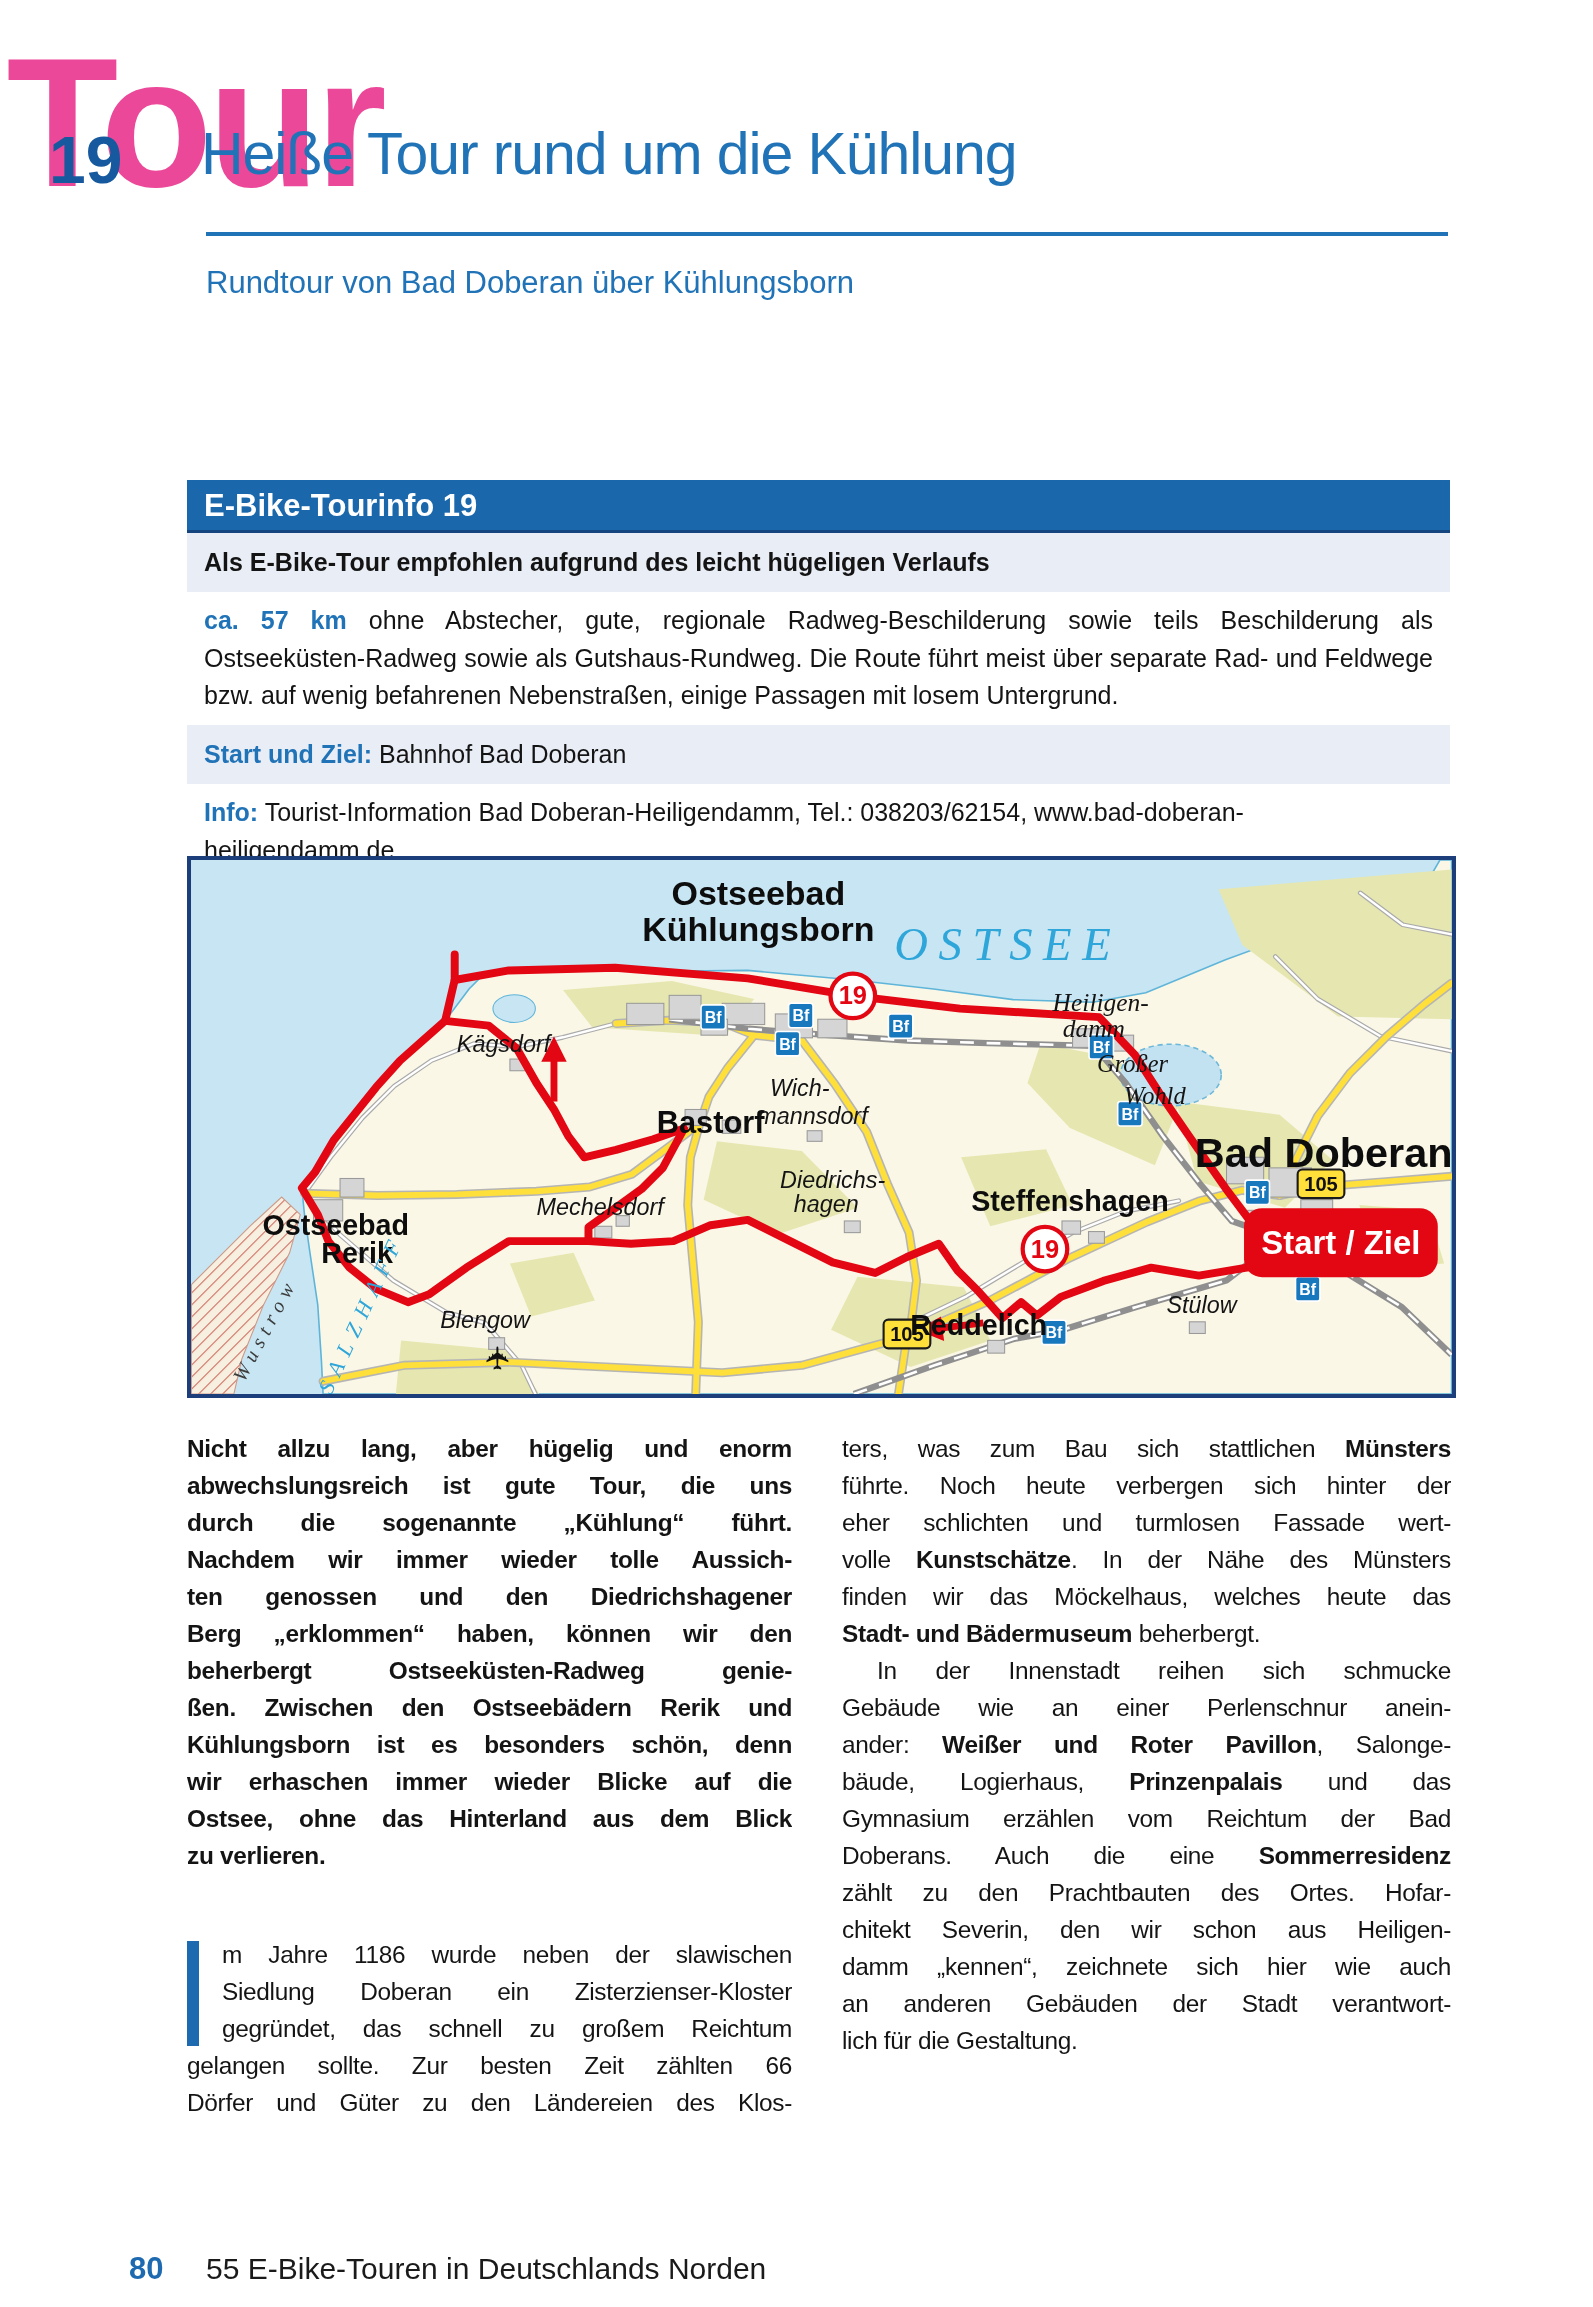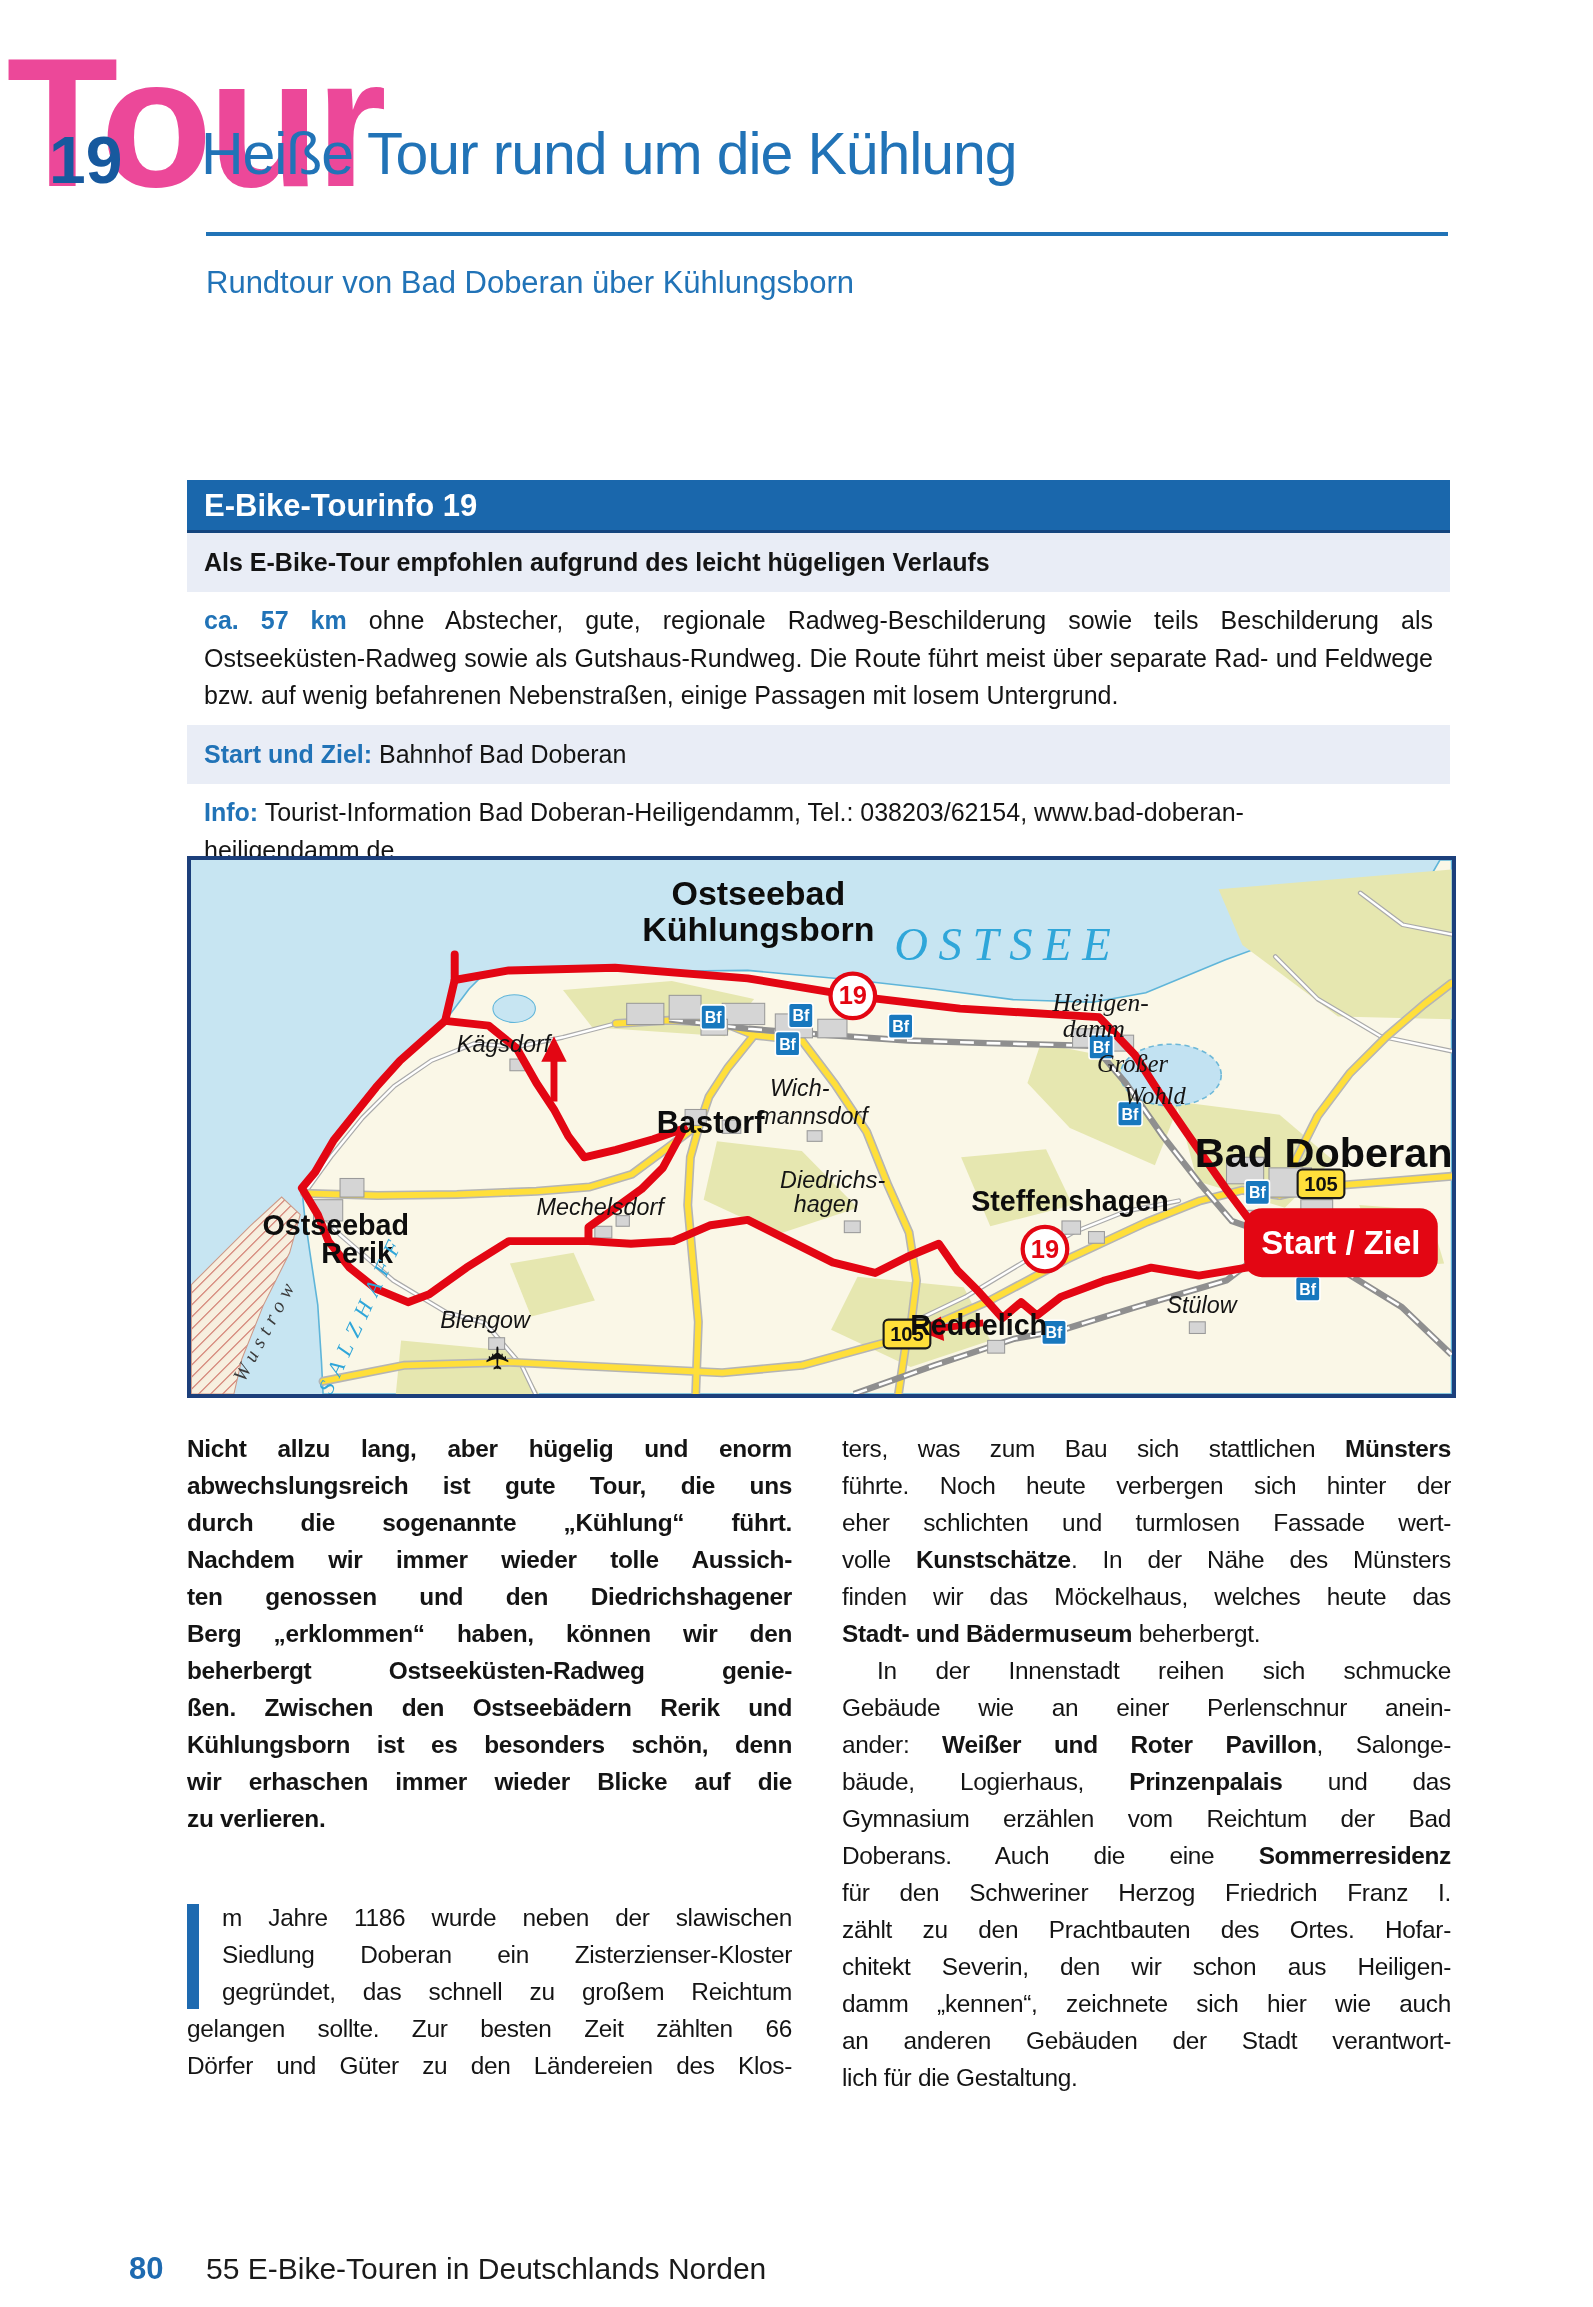--- a/index.html
+++ b/index.html
@@ -263,20 +263,21 @@
       <div class="tl j"><span class="b">Nicht allzu lang, aber hügelig und enorm</span></div>
       <div class="tl j"><span class="b">abwechslungsreich ist gute Tour, die uns</span></div>
       <div class="tl j"><span class="b">durch die sogenannte „Kühlung“ führt.</span></div>
       <div class="tl j"><span class="b">Nachdem wir immer wieder tolle Aussich-</span></div>
       <div class="tl j"><span class="b">ten genossen und den Diedrichshagener</span></div>
       <div class="tl j"><span class="b">Berg „erklommen“ haben, können wir den</span></div>
       <div class="tl j"><span class="b">beherbergt Ostseeküsten-Radweg genie-</span></div>
       <div class="tl j"><span class="b">ßen. Zwischen den Ostseebädern Rerik und</span></div>
       <div class="tl j"><span class="b">Kühlungsborn ist es besonders schön, denn</span></div>
       <div class="tl j"><span class="b">wir erhaschen immer wieder Blicke auf die</span></div>
+      <div class="tl j"><span class="b">Ostsee, ohne das Hinterland aus dem Blick</span></div>
       <div class="tl"><span class="b">zu verlieren.</span></div>
     </div>
   <div class="drop-para">
     <div class="drop-bar"></div>
     <div id="lp2">
         <div class="tl j ind"><span>m Jahre 1186 wurde neben der slawischen</span></div>
         <div class="tl j ind"><span>Siedlung Doberan ein Zisterzienser-Kloster</span></div>
         <div class="tl j ind"><span>gegründet, das schnell zu großem Reichtum</span></div>
         <div class="tl j"><span>gelangen sollte. Zur besten Zeit zählten 66</span></div>
         <div class="tl j"><span>Dörfer und Güter zu den Ländereien des Klos-</span></div>
@@ -290,21 +291,20 @@
       <div class="tl j"><span>eher schlichten und turmlosen Fassade wert-</span></div>
       <div class="tl j"><span>volle </span><span class="b">Kunstschätze</span><span>. In der Nähe des Münsters</span></div>
       <div class="tl j"><span>finden wir das Möckelhaus, welches heute das</span></div>
       <div class="tl"><span class="b">Stadt- und Bädermuseum</span><span> beherbergt.</span></div>
       <div class="tl j ind"><span>In der Innenstadt reihen sich schmucke</span></div>
       <div class="tl j"><span>Gebäude wie an einer Perlenschnur anein-</span></div>
       <div class="tl j"><span>ander: </span><span class="b">Weißer und Roter Pavillon</span><span>, Salonge-</span></div>
       <div class="tl j"><span>bäude, Logierhaus, </span><span class="b">Prinzenpalais</span><span> und das</span></div>
       <div class="tl j"><span>Gymnasium erzählen vom Reichtum der Bad</span></div>
       <div class="tl j"><span>Doberans. Auch die eine </span><span class="b">Sommerresidenz</span></div>
-      <div class="tl j"><span>für den Schweriner Herzog Friedrich Franz I.</span></div>
       <div class="tl j"><span>zählt zu den Prachtbauten des Ortes. Hofar-</span></div>
       <div class="tl j"><span>chitekt Severin, den wir schon aus Heiligen-</span></div>
       <div class="tl j"><span>damm „kennen“, zeichnete sich hier wie auch</span></div>
       <div class="tl j"><span>an anderen Gebäuden der Stadt verantwort-</span></div>
       <div class="tl"><span>lich für die Gestaltung.</span></div>
     </div>
 </div>
 
 <div class="page-footer">
   <span class="page-number">80</span>

